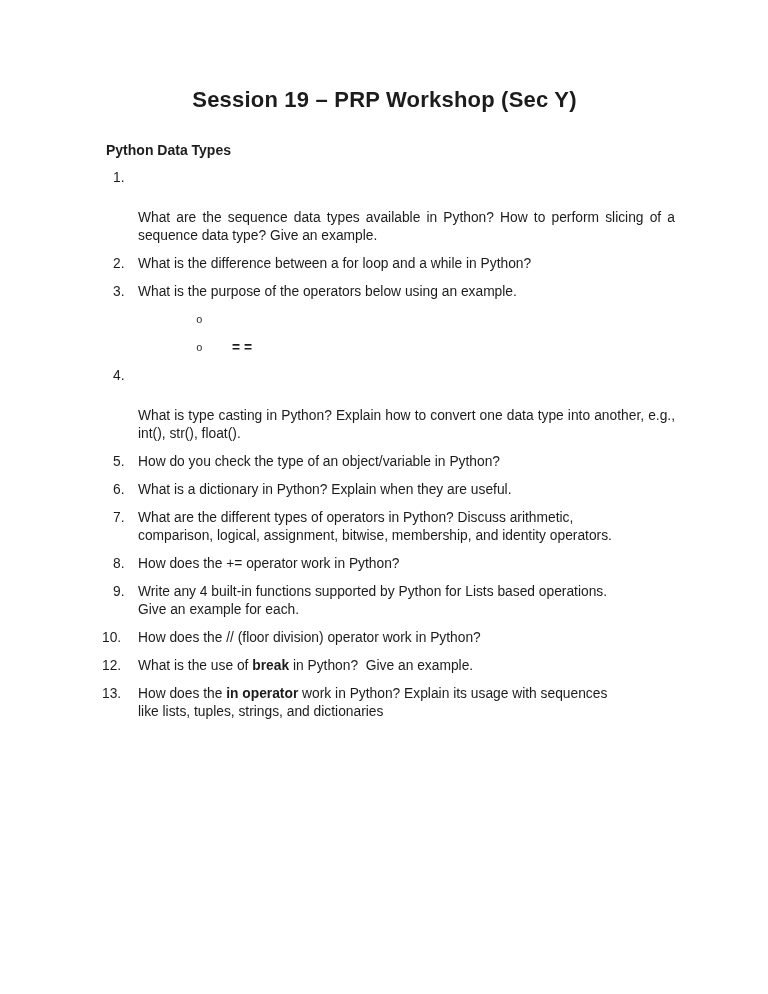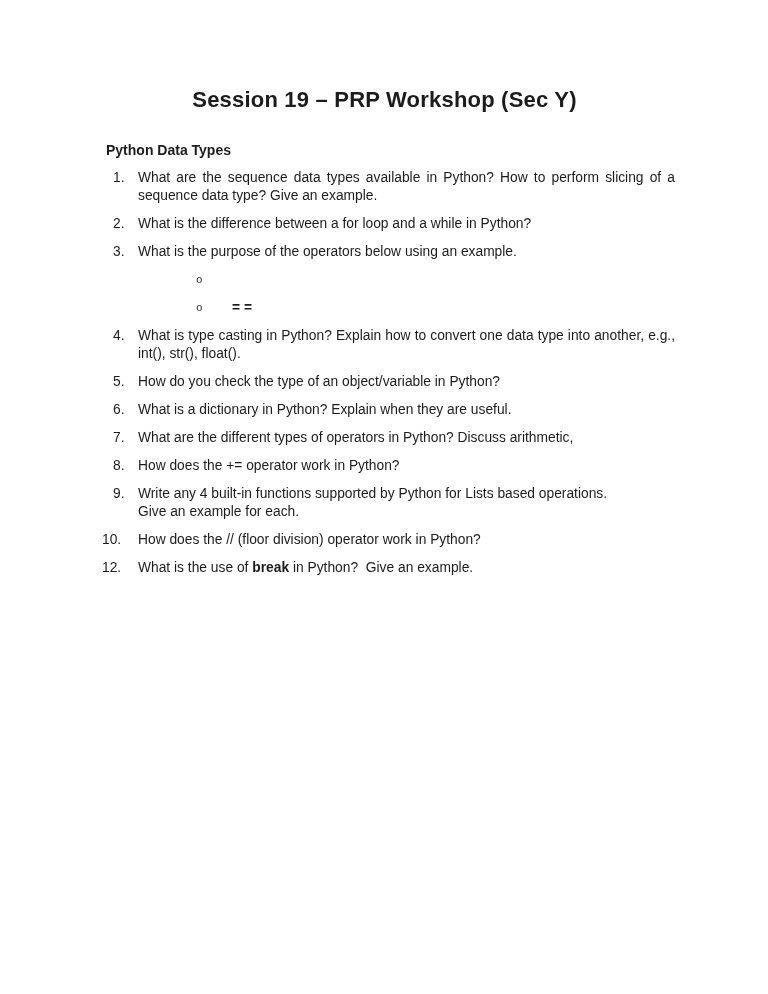--- a/index.html
+++ b/index.html
@@ -44,21 +44,21 @@
     line-height: 18px;
   }
   .num {
     flex: 0 0 44px;
     box-sizing: border-box;
     padding-left: 19px;
     white-space: nowrap;
   }
   .li.wide .num { padding-left: 8px; }
   .txt { flex: 1 1 auto; min-width: 0; }
-  .txt.justify { text-align: justify; }
+  .txt.justify { text-align: justify; margin-top: 40px; }
   .txt b, .sub .btxt { font-weight: bold; }
   .sub {
     display: flex;
     align-items: flex-start;
     margin: 0 0 10px 0;
     padding-left: 102px;
     font-size: 13.8px;
     line-height: 18px;
   }
   .sub .marker {
@@ -120,21 +120,21 @@
       <div class="txt"><span>What is a dictionary in Python? Explain when they are useful.</span></div>
     </div>
 
   </div>
 
 
   <div class="qlist">
 
     <div class="li">
       <span class="num">7.</span>
-      <div class="txt"><span>What are the different types of operators in Python? Discuss arithmetic,</span><br></div>
+      <div class="txt"><span>What are the different types of operators in Python? Discuss arithmetic,</span><br><span>comparison, logical, assignment, bitwise, membership, and identity operators.</span></div>
     </div>
 
     <div class="li">
       <span class="num">8.</span>
       <div class="txt"><span>How does the += operator work in Python?</span></div>
     </div>
 
     <div class="li">
       <span class="num">9.</span>
       <div class="txt"><span>Write any 4 built-in functions supported by Python for Lists based operations.</span><br><span>Give an example for each.</span></div>
@@ -144,16 +144,20 @@
       <span class="num">10.</span>
       <div class="txt"><span>How does the // (floor division) operator work in Python?</span></div>
     </div>
 
 
     <div class="li wide">
       <span class="num">12.</span>
       <div class="txt"><span>What is the use of </span><b>break</b><span> in Python?&nbsp; Give an example.</span></div>
     </div>
 
+    <div class="li wide">
+      <span class="num">13.</span>
+      <div class="txt"><span>How does the </span><b>in operator</b><span> work in Python? Explain its usage with sequences</span><br><span>like lists, tuples, strings, and dictionaries</span></div>
+    </div>
 
   </div>
 
 </div>
 
 </body></html>

